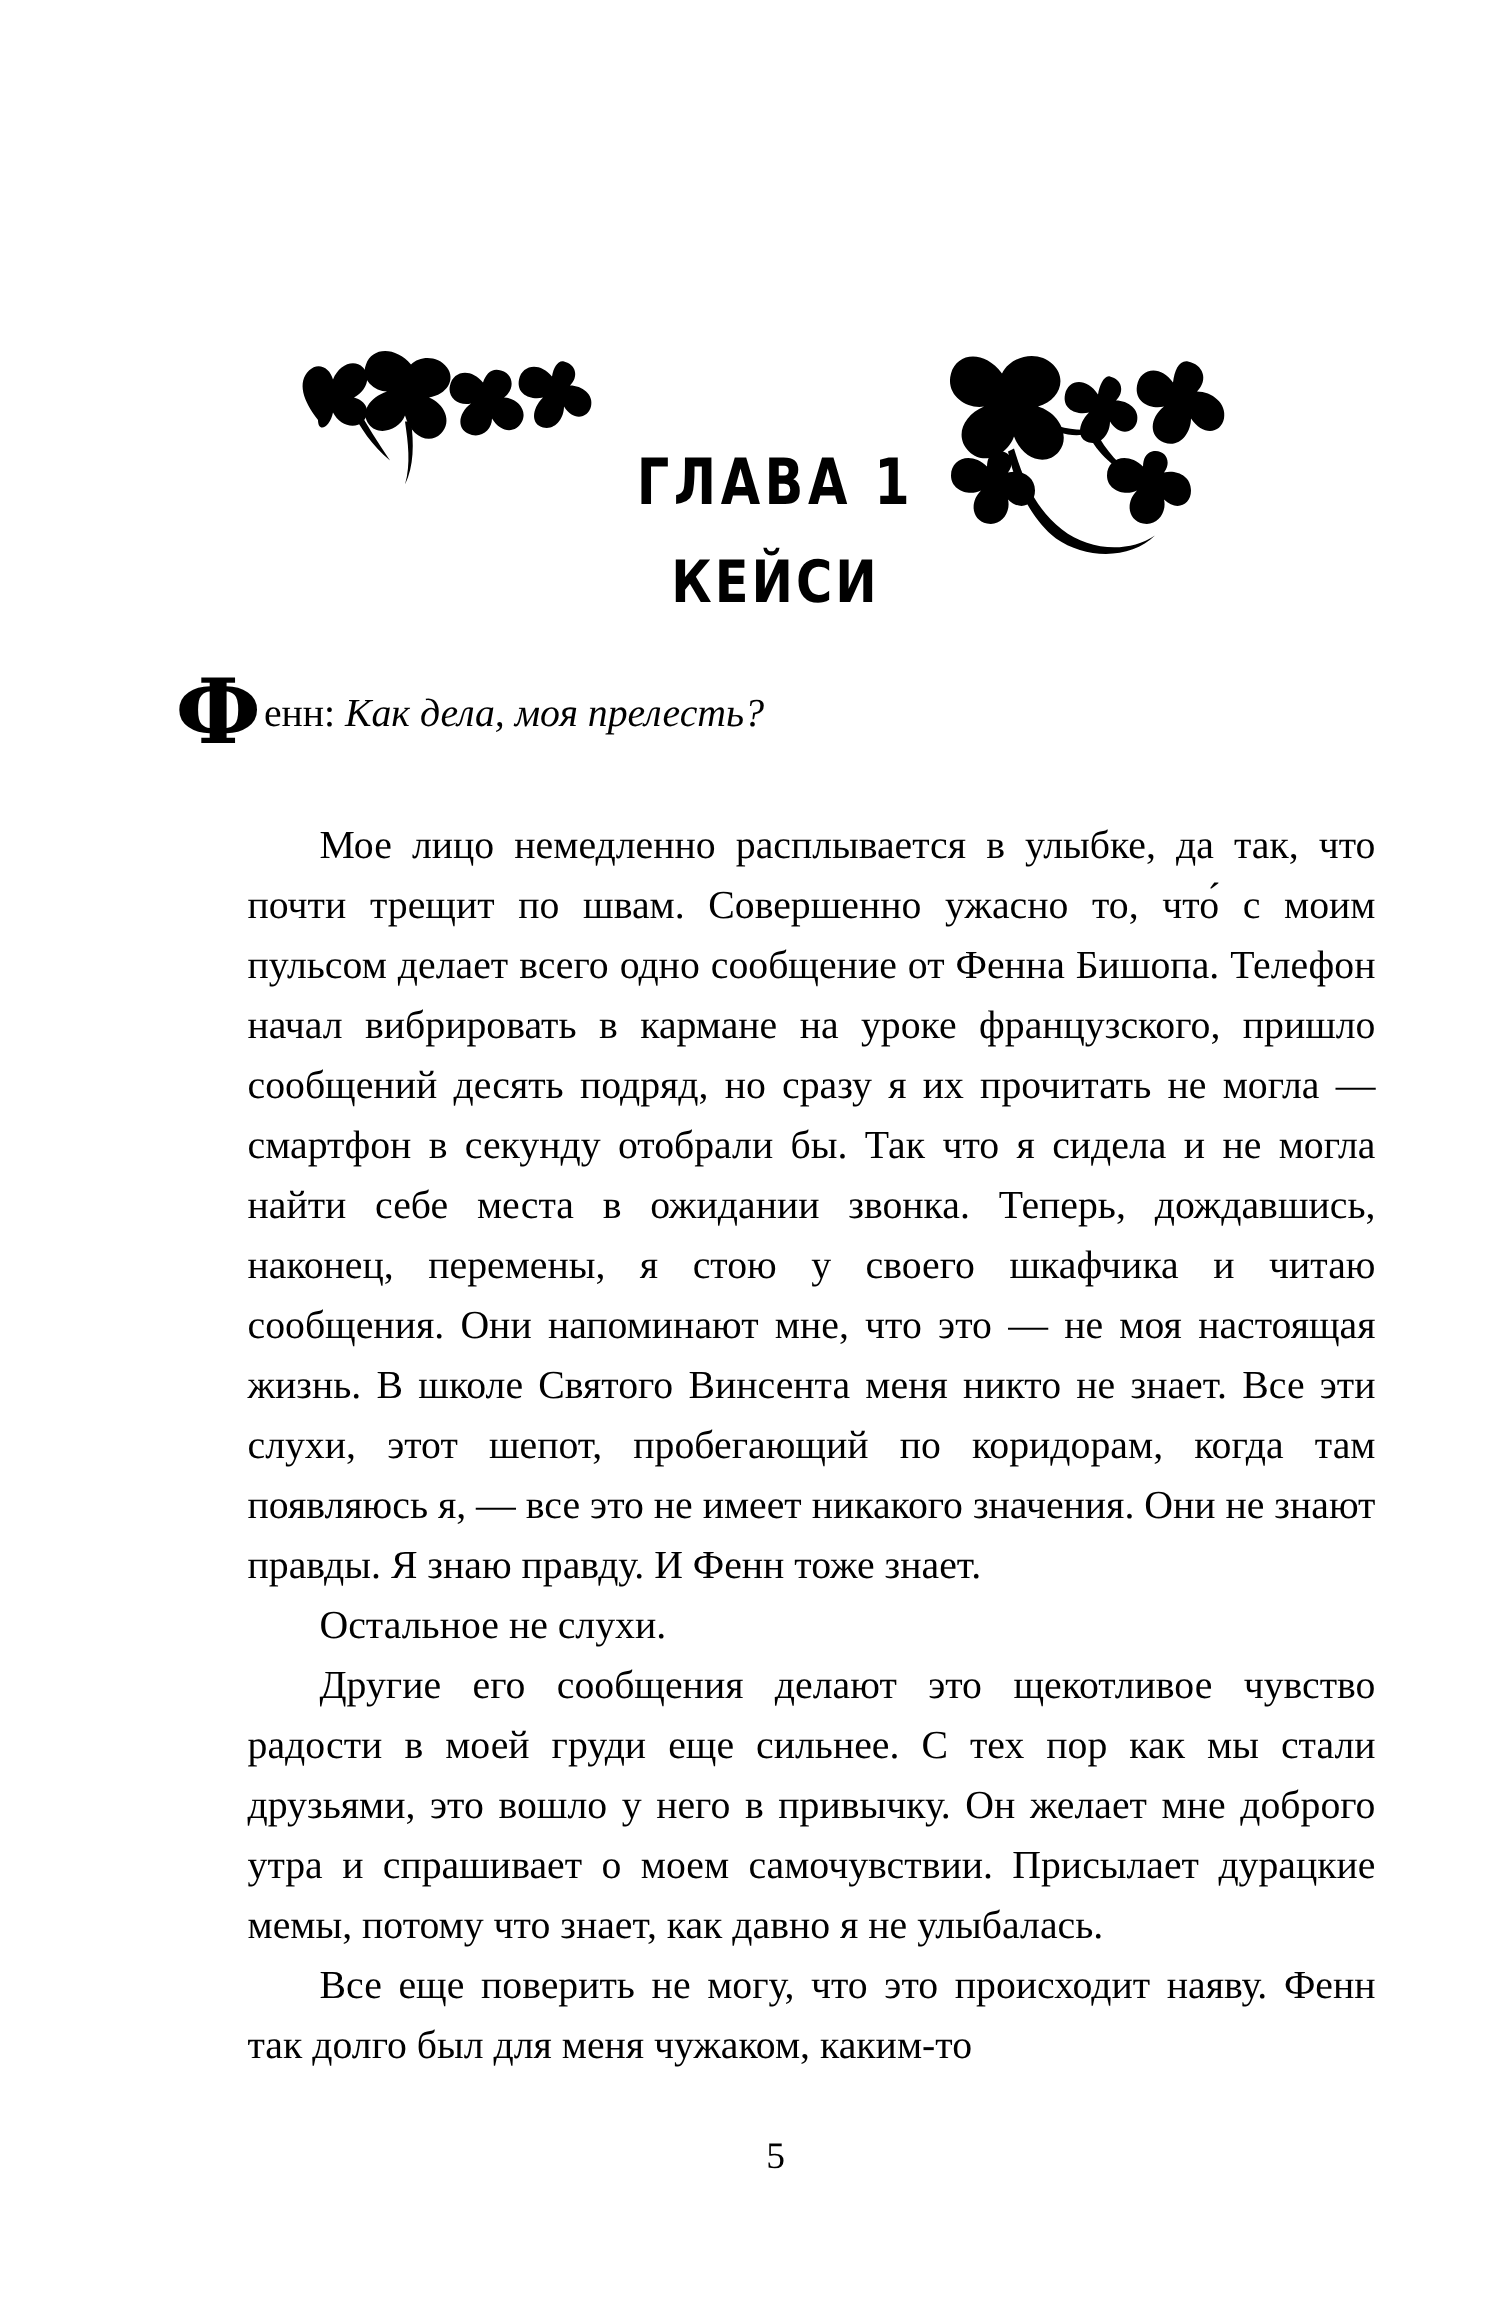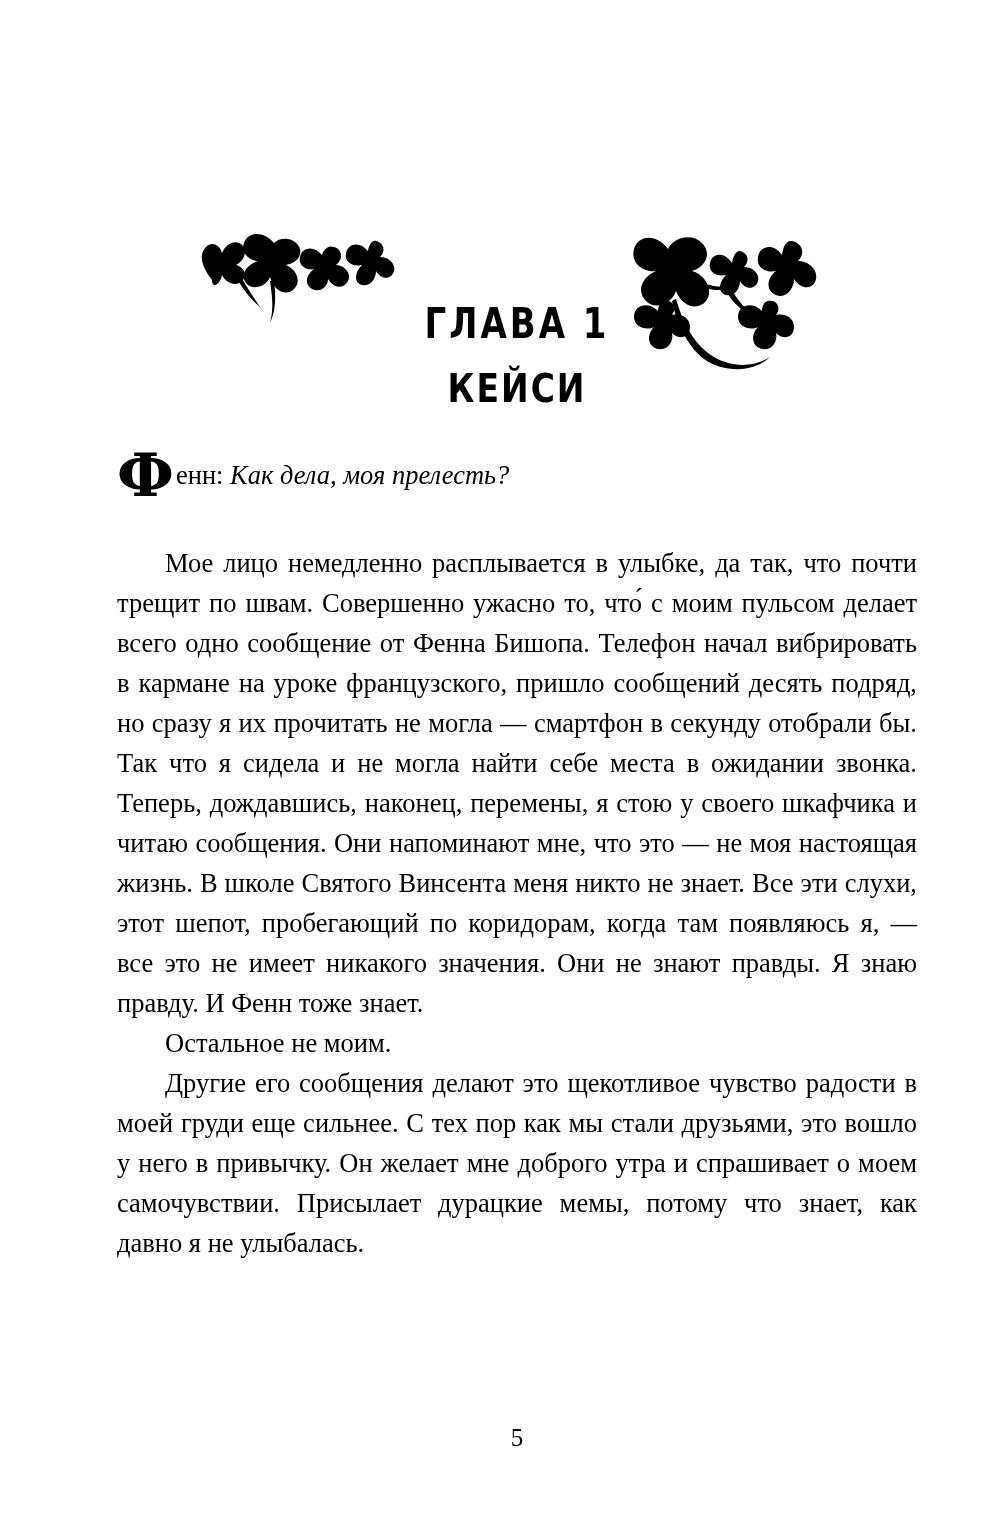--- a/index.html
+++ b/index.html
@@ -80,21 +80,21 @@
 
   p {
     margin: 0;
     font-size: 26.5px;
     line-height: 40px;
     text-align: justify;
     text-justify: inter-word;
     hyphens: manual;
   }
 
-  p.indent { text-indent: 48px; }
+  p.indent { text-indent: 48px; margin-left: 48px; }
 
   
   .opening {
     margin-bottom: 30px;
     font-size: 26.5px;
     line-height: 40px;
     position: relative;
     min-height: 58px;
   }
   .dropcap {
@@ -177,18 +177,19 @@
     </div>
   </div>
 
   <div class="body-text">
 
     <p class="opening">
       <span class="dropcap">Ф</span><span class="speaker">енн:</span><span class="quote"> Как дела, моя прелесть?</span>
     </p>
 
     <p class="indent">Мое лицо немедленно расплывается в улыбке, да так, что почти трещит по швам. Совершенно ужасно то, что́ с моим пульсом делает всего одно сообщение от Фенна Бишопа. Телефон начал вибрировать в кармане на уроке французского, пришло сообщений десять подряд, но сразу я их прочитать не могла — смартфон в секунду отобрали бы. Так что я сидела и не могла найти себе места в ожидании звонка. Теперь, дождавшись, наконец, перемены, я стою у своего шкафчика и читаю сообщения. Они напоминают мне, что это — не моя настоящая жизнь. В школе Святого Винсента меня никто не знает. Все эти слухи, этот шепот, пробегающий по коридорам, когда там появляюсь я, — все это не имеет никакого значения. Они не знают правды. Я знаю правду. И Фенн тоже знает.</p>
-    <p class="indent">Остальное не моим.</p>
+    <p class="indent">Остальное не слухи.</p>
     <p class="indent">Другие его сообщения делают это щекотливое чувство радости в моей груди еще сильнее. С тех пор как мы стали друзьями, это вошло у него в привычку. Он желает мне доброго утра и спрашивает о моем самочувствии. Присылает дурацкие мемы, потому что знает, как давно я не улыбалась.</p>
+    <p class="indent">Все еще поверить не могу, что это происходит наяву. Фенн так долго был для меня чужаком, каким-то</p>
   </div>
 
   <div class="page-number">5</div>
 </div>
 
 </body></html>

